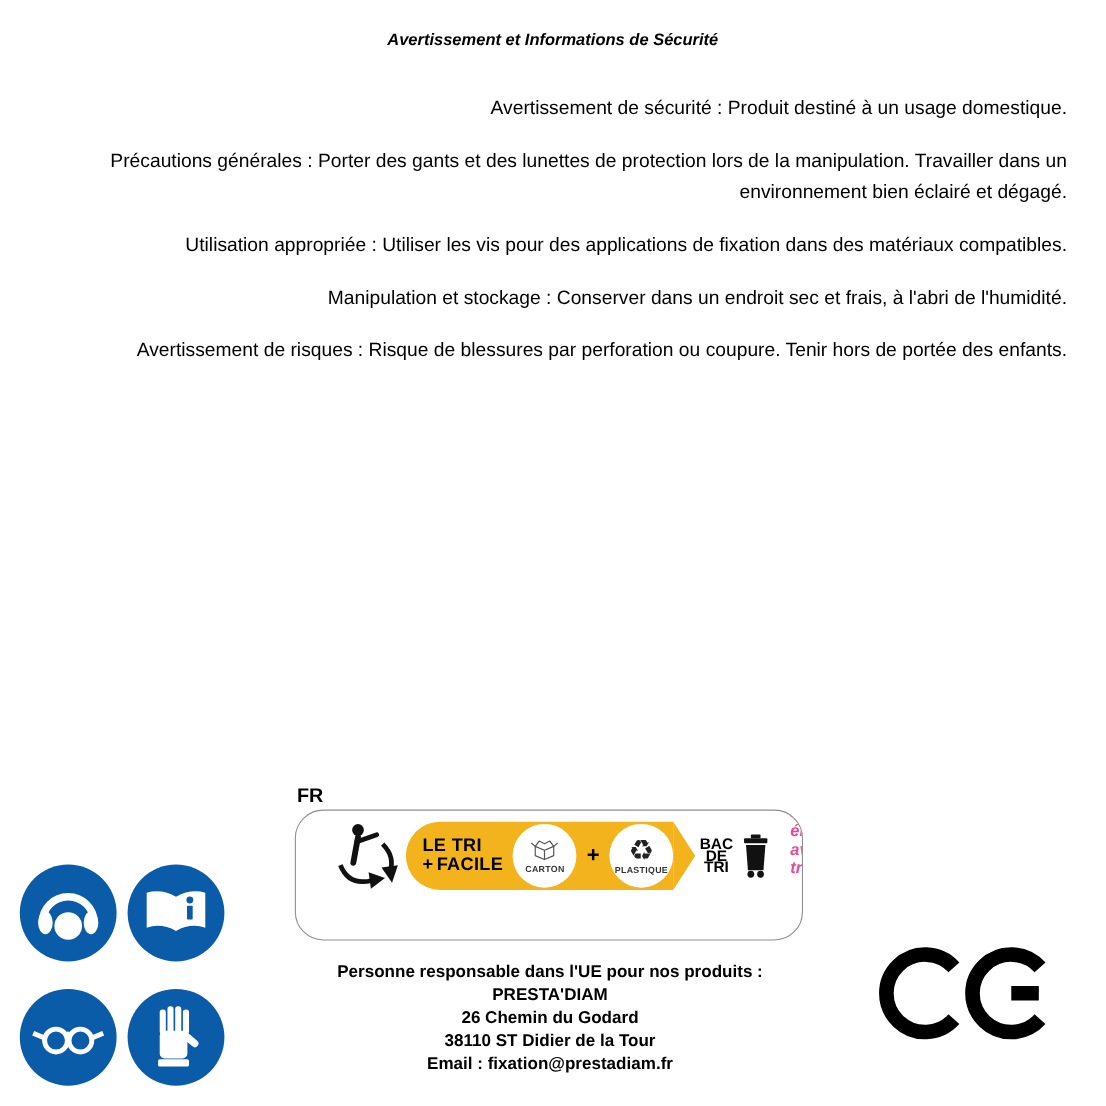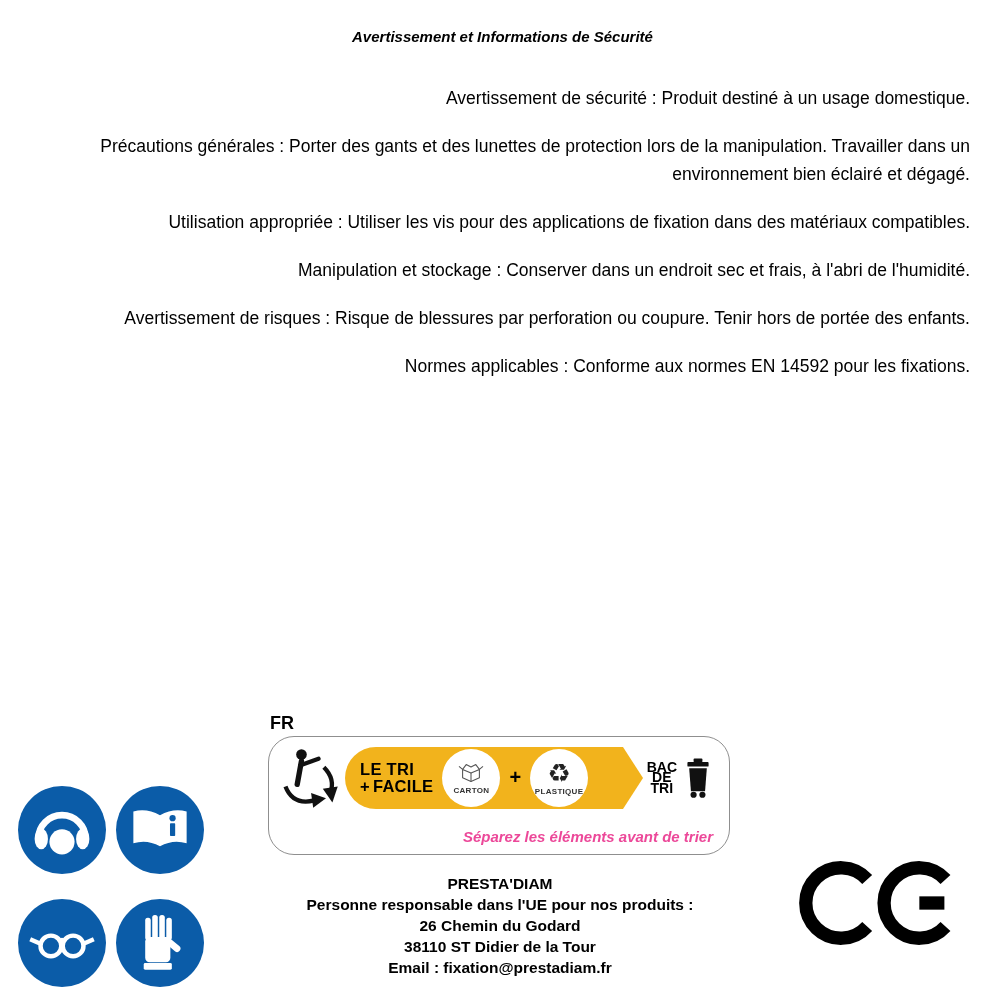--- a/index.html
+++ b/index.html
@@ -27,21 +27,21 @@
     width:88px;height:88px;border-radius:50%;background:#0B5CA8;
     display:flex;align-items:center;justify-content:center;
   }
   .picto svg{width:74px;height:74px;}
 
   
   .fr-code{position:absolute;left:270px;top:713px;font-size:18px;font-weight:bold;text-align:right;}
   .triman-pill{
     position:absolute;left:268px;top:736px;width:462px;height:119px;
     border:1.5px solid #8f8f8f;border-radius:26px;background:#fff;
-    box-sizing:border-box;display:flex;flex-direction:column;overflow:hidden;
+    box-sizing:border-box;display:flex;flex-direction:row;overflow:hidden;padding-left:24px;
   }
   .pill-top{display:flex;align-items:center;height:82px;padding-left:8px;}
   .triman-logo{width:66px;height:64px;flex:0 0 auto;}
   .band{
     flex:1 1 auto;height:62px;background:#F2B31C;border-radius:31px 0 0 31px;
     display:flex;align-items:center;gap:9px;padding-left:15px;margin-left:2px;
   }
   .letri{display:flex;flex-direction:column;line-height:17px;font-weight:800;font-size:16.5px;letter-spacing:.3px;}
   .letri .plus{margin-right:3px;}
   .mat-circle{
@@ -76,21 +76,20 @@
 <div class="page">
 
   <h1 class="title">Avertissement et Informations de Sécurité</h1>
 
   <div class="body-text">
     <p>Avertissement de sécurité : Produit destiné à un usage domestique.</p>
     <p>Précautions générales : Porter des gants et des lunettes de protection lors de la manipulation. Travailler dans un environnement bien éclairé et dégagé.</p>
     <p>Utilisation appropriée : Utiliser les vis pour des applications de fixation dans des matériaux compatibles.</p>
     <p>Manipulation et stockage : Conserver dans un endroit sec et frais, à l'abri de l'humidité.</p>
     <p>Avertissement de risques : Risque de blessures par perforation ou coupure. Tenir hors de portée des enfants.</p>
-    <p>Normes applicables : Conforme aux normes EN 14592 pour les fixations.</p>
   </div>
 
   <div class="picto-grid">
     <div class="picto">
       <svg viewBox="0 0 100 100" aria-hidden="true">
         <circle cx="50" cy="66" r="17" fill="#fff"></circle>
         <path d="M18 62 A32 32 0 0 1 82 62" stroke="#fff" stroke-width="9" fill="none"></path>
         <ellipse cx="22" cy="62" rx="9" ry="14" fill="#fff"></ellipse>
         <ellipse cx="78" cy="62" rx="9" ry="14" fill="#fff"></ellipse>
       </svg>
@@ -175,22 +174,22 @@
           <circle cx="22" cy="43" r="3.5" fill="#111"></circle>
         </svg>
       </div>
     </div>
     <div class="pill-bottom">
       <div class="tagline">Séparez les éléments avant de trier</div>
     </div>
   </div>
 
   <div class="responsible">
+    <div>Personne responsable dans l'UE pour nos produits :</div>
     <div>PRESTA'DIAM</div>
-    <div>Personne responsable dans l'UE pour nos produits :</div>
     <div>26 Chemin du Godard</div>
     <div>38110 ST Didier de la Tour</div>
     <div>Email : fixation@prestadiam.fr</div>
   </div>
 
   <svg class="ce-mark" viewBox="0 0 198 120" aria-label="CE">
     <g stroke="#000" stroke-width="17" fill="none">
       <path d="M88.4 29.9 A45 45 0 1 0 88.4 90.1"></path>
       <path d="M188.4 29.9 A45 45 0 1 0 188.4 90.1"></path>
       <path d="M155 60 L187 60"></path>

